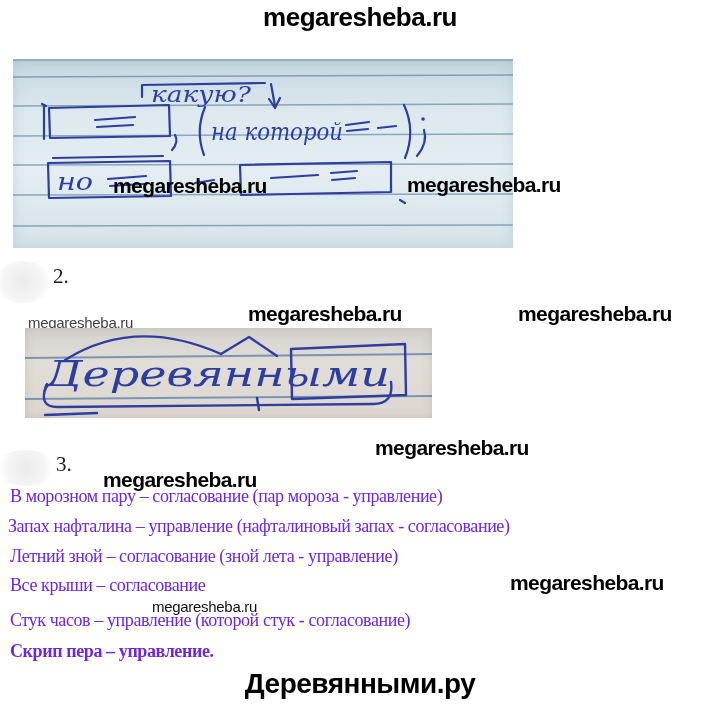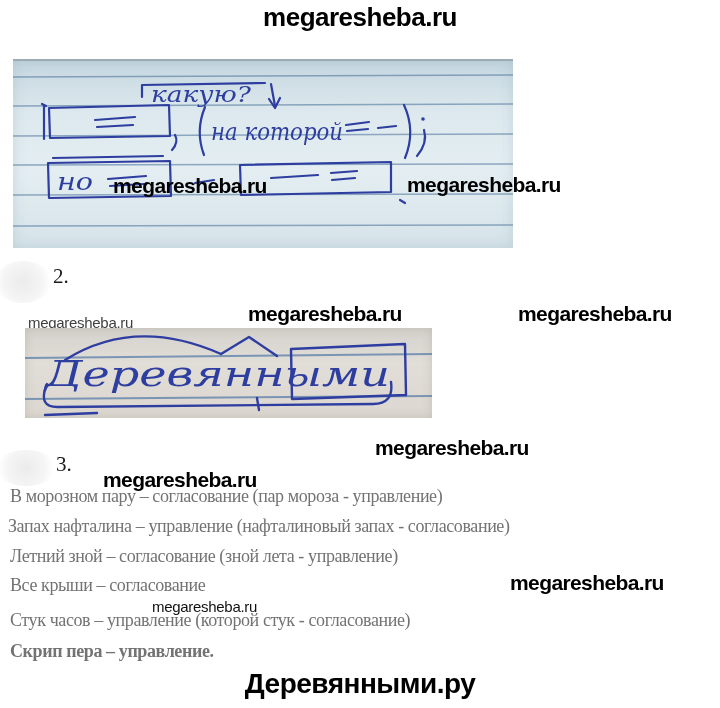--- a/index.html
+++ b/index.html
@@ -8,21 +8,21 @@
   .abs{position:absolute;}
   .title{font-family:"Liberation Sans", sans-serif;font-weight:bold;color:#000;
          width:720px;text-align:center;letter-spacing:-0.5px;}
   .wm-bold{font-family:"Liberation Sans", sans-serif;font-weight:bold;font-size:21px;
            color:#000;letter-spacing:-0.6px;white-space:nowrap;}
   .wm-gray{font-family:"Liberation Sans", sans-serif;font-weight:normal;font-size:15px;
            color:#3f3f3f;letter-spacing:-0.3px;white-space:nowrap;}
   .wm-small{font-family:"Liberation Sans", sans-serif;font-weight:normal;font-size:15px;
            color:#111;letter-spacing:-0.3px;white-space:nowrap;}
   .item-label{font-family:"Liberation Serif", serif;font-size:21px;color:#1a1a1a;}
-  .answer{font-family:"Liberation Serif", serif;font-size:18px;color:#737373;
+  .answer{font-family:"Liberation Serif", serif;font-size:18px;color:#6d28d9;
           letter-spacing:-0.4px;white-space:nowrap;}
   .photo1{left:13px;top:47px;width:500px;height:187px;
           background:linear-gradient(180deg,#c6d7e0 0%,#dde9ee 28%,#e4eef2 58%,#d6e3e9 100%);
           border-top:2px solid rgba(110,125,135,0.55);
           box-shadow:inset 0 0 14px rgba(120,150,170,0.25);margin-top:12px;}
   .photo2{left:13px;top:328px;width:407px;height:90px;
           background:linear-gradient(180deg,#d5d2cd 0%,#e1ddd7 40%,#dcd7d0 100%);
           box-shadow:inset 0 0 10px rgba(130,125,115,0.25);margin-left:12px;}
   .blob{border-radius:50%;
         background:radial-gradient(circle,#ebebeb 0%,#f5f5f5 55%,rgba(255,255,255,0) 78%);}

